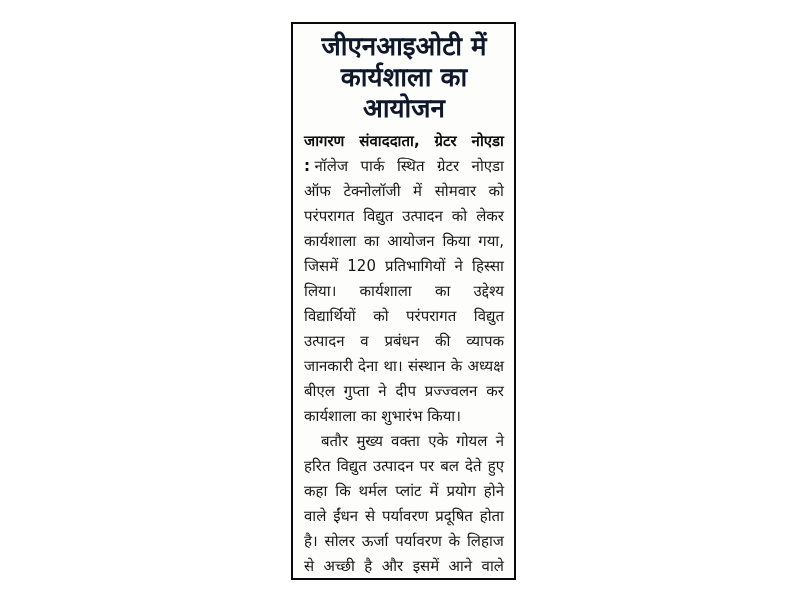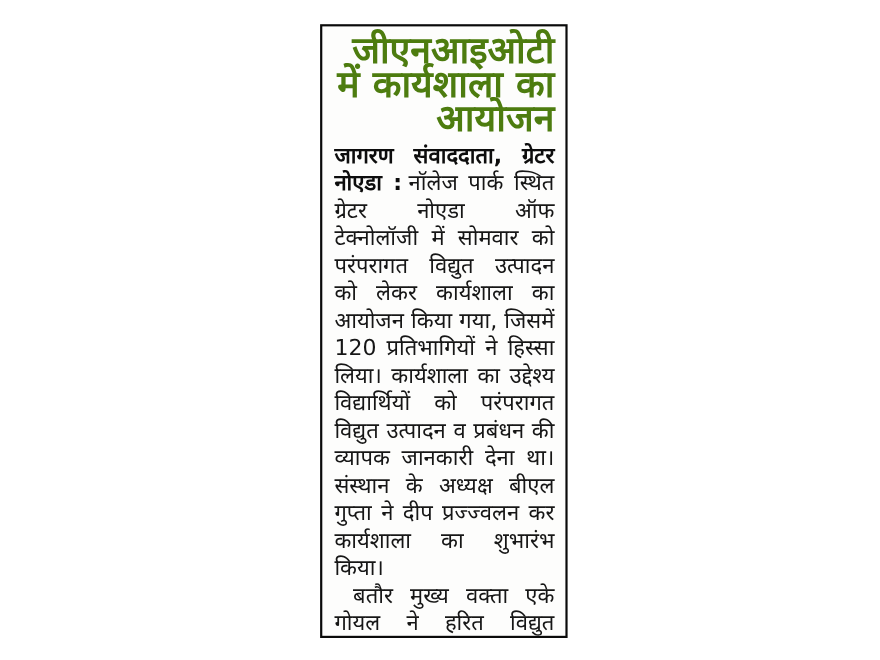--- a/index.html
+++ b/index.html
@@ -18,30 +18,30 @@
     position: absolute;
     left: 291px; top: 22px;
     width: 225px; height: 558px;
     background: #fdfdfc;
     border: 2px solid #0a0a0a;
     padding: 7px 10px 6px 11px;
     color: #141414;
     overflow: hidden;
   }
   .headline {
-    font-size: 34px;
+    font-size: 26px;
     line-height: 31px;
     font-weight: bold;
-    color: #4d7c0f;
-    text-align: right;
+    color: #0f172a;
+    text-align: center;
     letter-spacing: 0px;
     margin-bottom: 5px;
   }
   .body-text p {
-    font-size: 20px;
+    font-size: 15px;
     line-height: 25px;
     text-align: justify;
     text-justify: inter-word;
     color: #161616;
   }
   .body-text p.indent {
     text-indent: 17px;
   }
   .byline {
     font-weight: bold;

